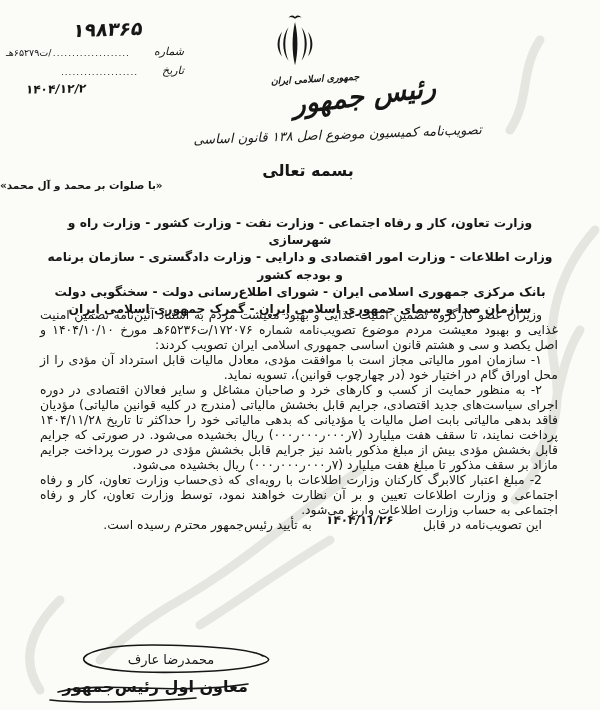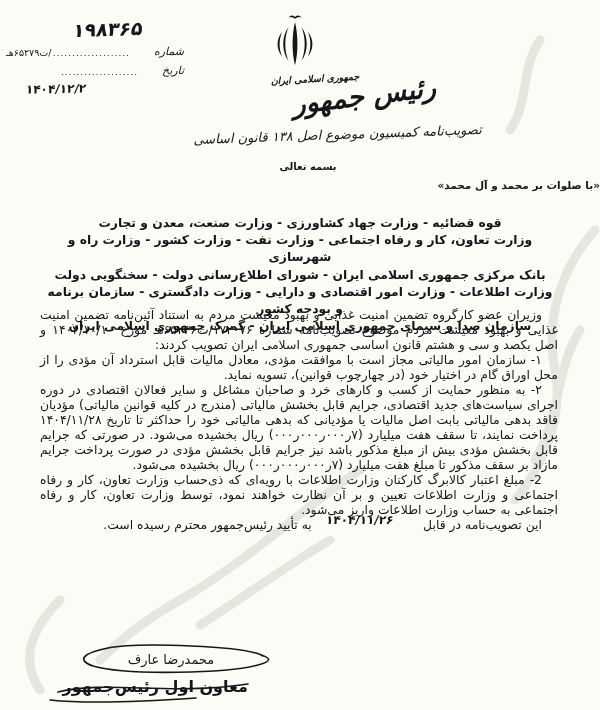--- a/index.html
+++ b/index.html
@@ -39,22 +39,22 @@
   }
   .office {
     position:absolute; top:80px; left:284px; width:160px; text-align:center;
     font-size:27px; font-weight:bold; font-style:italic; transform:rotate(-7deg);
     white-space:nowrap;
   }
   .commission {
     position:absolute; top:127px; left:165px; width:345px; text-align:center;
     font-size:13px; font-style:italic; transform:rotate(-2deg); white-space:nowrap;
   }
-  .besmeleh { position:absolute; top:161px; left:16px; right:0; text-align:center; font-size:10px; font-weight:bold; }
-  .salawat  { position:absolute; top:179px; left:0; right:0; text-align:right; font-size:10.5px; font-weight:bold; }
+  .besmeleh { position:absolute; top:161px; left:16px; right:0; text-align:center; font-size:16px; font-weight:bold; }
+  .salawat  { position:absolute; top:179px; left:0; right:0; text-align:left; font-size:10.5px; font-weight:bold; }
   
   .recipients {
     position:absolute; top:215px; right:45px; left:45px; text-align:center;
     font-weight:bold; font-size:12.3px; line-height:17.2px;
   }
   
   .body {
     position:absolute; top:307px; right:42px; left:40px;
     font-size:12.4px; line-height:15px; text-align:justify;
   }
@@ -113,24 +113,23 @@
     </g>
   </svg>
   <div class="country">جمهوری اسلامی ایران</div>
   <div class="office">رئیس جمهور</div>
   <div class="commission">تصویب‌نامه کمیسیون موضوع اصل ۱۳۸ قانون اساسی</div>
 
   <div class="besmeleh">بسمه تعالی</div>
   <div class="salawat">«با صلوات بر محمد و آل محمد»</div>
 
   <div class="recipients">
-    <div>قوه قضائیه - وزارت جهاد کشاورزی - وزارت صنعت، معدن و تجارت</div>
     <div>وزارت تعاون، کار و رفاه اجتماعی - وزارت نفت - وزارت کشور - وزارت راه و شهرسازی</div>
+    <div>وزارت اطلاعات - وزارت امور اقتصادی و دارایی - وزارت دادگستری - سازمان برنامه و بودجه کشور</div>
     <div>بانک مرکزی جمهوری اسلامی ایران - شورای اطلاع‌رسانی دولت - سخنگویی دولت</div>
-    <div>وزارت اطلاعات - وزارت امور اقتصادی و دارایی - وزارت دادگستری - سازمان برنامه و بودجه کشور</div>
     <div>سازمان صدا و سیمای جمهوری اسلامی ایران - گمرک جمهوری اسلامی ایران</div>
   </div>
 
   <div class="body">
     <p>وزیران عضو کارگروه تضمین امنیت غذایی و بهبود معیشت مردم به استناد آئین‌نامه تضمین امنیت غذایی و بهبود معیشت مردم موضوع تصویب‌نامه شماره ۱۷۲۰۷۶/ت۶۵۲۳۶هـ مورخ ۱۴۰۴/۱۰/۱۰ و اصل یکصد و سی و هشتم قانون اساسی جمهوری اسلامی ایران تصویب کردند:</p>
     <p>۱- سازمان امور مالیاتی مجاز است با موافقت مؤدی، معادل مالیات قابل استرداد آن مؤدی را از محل اوراق گام در اختیار خود (در چهارچوب قوانین)، تسویه نماید.</p>
     <p>۲- به منظور حمایت از کسب و کارهای خرد و صاحبان مشاغل و سایر فعالان اقتصادی در دوره اجرای سیاست‌های جدید اقتصادی، جرایم قابل بخشش مالیاتی (مندرج در کلیه قوانین مالیاتی) مؤدیان فاقد بدهی مالیاتی بابت اصل مالیات یا مؤدیانی که بدهی مالیاتی خود را حداکثر تا تاریخ ۱۴۰۴/۱۱/۲۸ پرداخت نمایند، تا سقف هفت میلیارد (۷ر۰۰۰ر۰۰۰ر۰۰۰) ریال بخشیده می‌شود. در صورتی که جرایم قابل بخشش مؤدی بیش از مبلغ مذکور باشد نیز جرایم قابل بخشش مؤدی در صورت پرداخت جرایم مازاد بر سقف مذکور تا مبلغ هفت میلیارد (۷ر۰۰۰ر۰۰۰ر۰۰۰) ریال بخشیده می‌شود.</p>
     <p>2- مبلغ اعتبار کالابرگ کارکنان وزارت اطلاعات با رویه‌ای که ذی‌حساب وزارت تعاون، کار و رفاه اجتماعی و وزارت اطلاعات تعیین و بر آن نظارت خواهند نمود، توسط وزارت تعاون، کار و رفاه اجتماعی به حساب وزارت اطلاعات واریز می‌شود.</p>
 
     <p class="approval">

